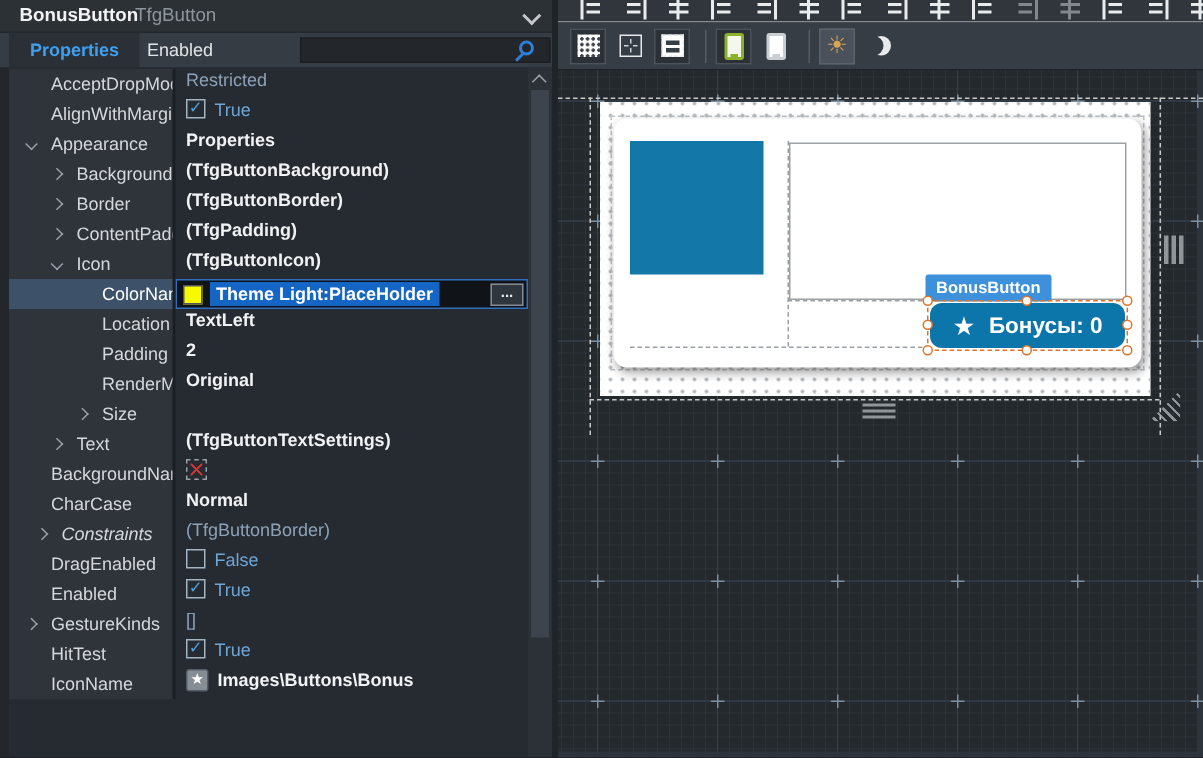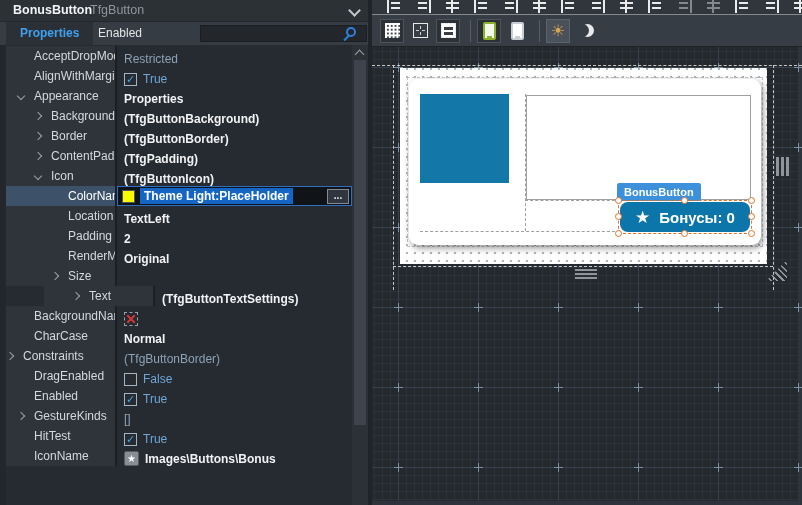--- a/index.html
+++ b/index.html
@@ -25,21 +25,21 @@
   .mag::after{content:"";position:absolute;left:-5px;top:8px;width:7px;height:2px;background:#2e7fd6;transform:rotate(-45deg);}
 
   .leftedge{position:absolute;left:0;top:45px;width:6px;height:460px;background:#23272c;}
   .rows{position:absolute;left:6px;top:45px;width:346px;height:460px;background:#262b31;overflow:hidden;padding-top:1px;}
   .prow{display:flex;height:20px;align-items:stretch;}
   .pname{width:111px;flex:none;display:flex;align-items:center;background:#2f343b;border-right:2px solid #1b1f24;overflow:hidden;}
   .chevslot{display:inline-flex;width:16px;flex:none;align-items:center;justify-content:flex-start;}
   .ntext{font-size:12px;color:#d5d8db;white-space:nowrap;overflow:hidden;}
   .prow.sel .pname{background:#3d5269;}
   .prow.sel .ntext{color:#ffffff;}
-  .pval{flex:1;display:flex;align-items:flex-end;padding-left:7px;overflow:hidden;}
+  .pval{flex:1;display:flex;align-items:flex-start;padding-left:7px;overflow:hidden;}
   .vtext{font-size:12px;white-space:nowrap;}
   .vtext.bold{font-weight:700;color:#f1f2f4;}
   .vtext.muted{color:#8da2b6;}
   .cb{width:13px;height:13px;flex:none;border:1px solid #a4b4c2;background:#262b31;color:#4ba2e4;font-size:11px;line-height:11px;text-align:center;font-weight:700;margin-right:6px;}
   .cbl{font-size:12px;color:#6ea6d8;}
   .sw{width:13px;height:13px;flex:none;border:1px solid #7d838a;margin-right:6px;}
   .film{width:13px;height:15px;flex:none;background:#454b52;border:1px solid #7d838a;position:relative;margin-right:4px;}
   .film::before{content:"";position:absolute;left:1px;top:1px;width:3px;height:11px;
      background:repeating-linear-gradient(#fff 0 2px,transparent 2px 4px);}
   .film::after{content:"";position:absolute;right:2px;top:4px;width:5px;height:2px;background:#fff;box-shadow:0 4px 0 #fff;}
@@ -285,21 +285,21 @@
       </div>
       <div class="prow">
         <div class="pname" style="padding-left: 46px;">
           <span class="chevslot">
             <i class="chev r"></i>
           </span>
           <span class="ntext">Size</span>
         </div>
       </div>
       <div class="prow">
-        <div class="pname" style="padding-left: 29px; margin-left: 38px;">
+        <div class="pname" style="padding-left: 29px;">
           <span class="chevslot">
             <i class="chev r"></i>
           </span>
           <span class="ntext">Text</span>
         </div>
         <div class="pval">
           <span class="vtext bold">(TfgButtonTextSettings)</span>
         </div>
       </div>
       <div class="prow">
@@ -314,21 +314,21 @@
       <div class="prow">
         <div class="pname" style="padding-left: 12px;">
           <span class="chevslot"></span>
           <span class="ntext">CharCase</span>
         </div>
         <div class="pval">
           <span class="vtext bold">Normal</span>
         </div>
       </div>
       <div class="prow">
-        <div class="pname" style="padding-left: 1px;">
+        <div class="pname" style="padding-left: 19px; font-style: italic;">
           <span class="chevslot">
             <i class="chev r"></i>
           </span>
           <span class="ntext">Constraints</span>
         </div>
         <div class="pval">
           <span class="vtext muted">(TfgButtonBorder)</span>
         </div>
       </div>
       <div class="prow">

